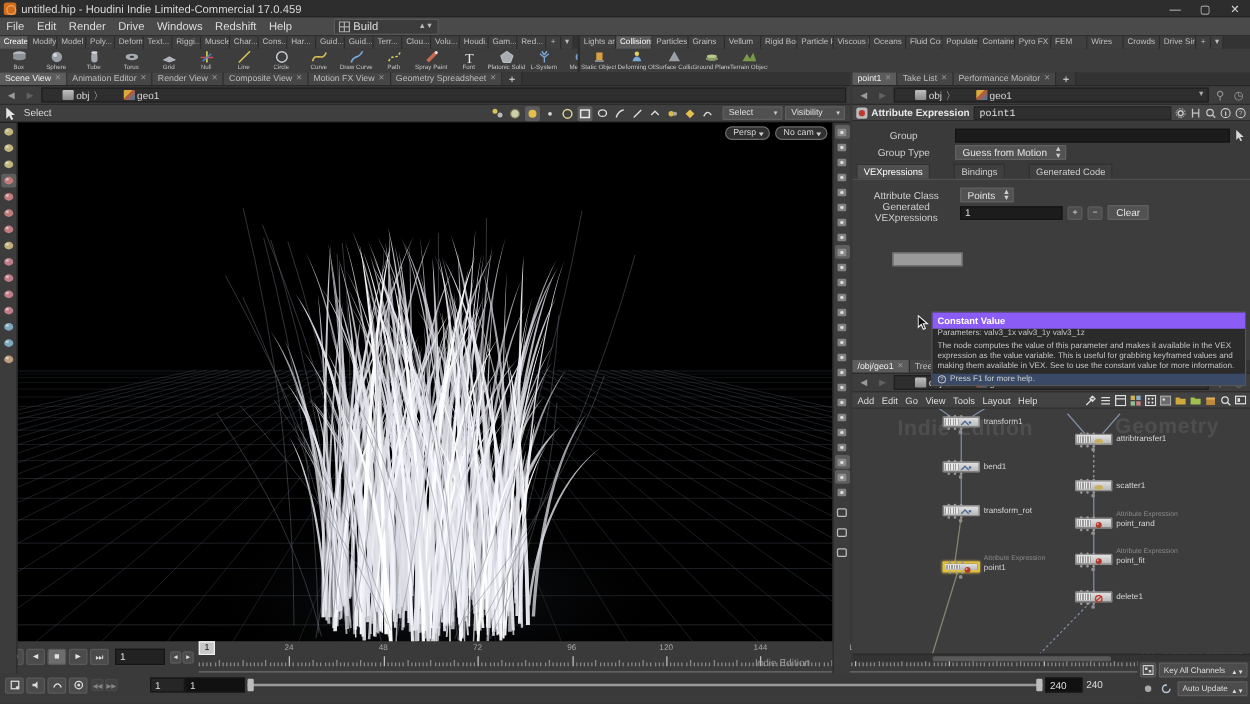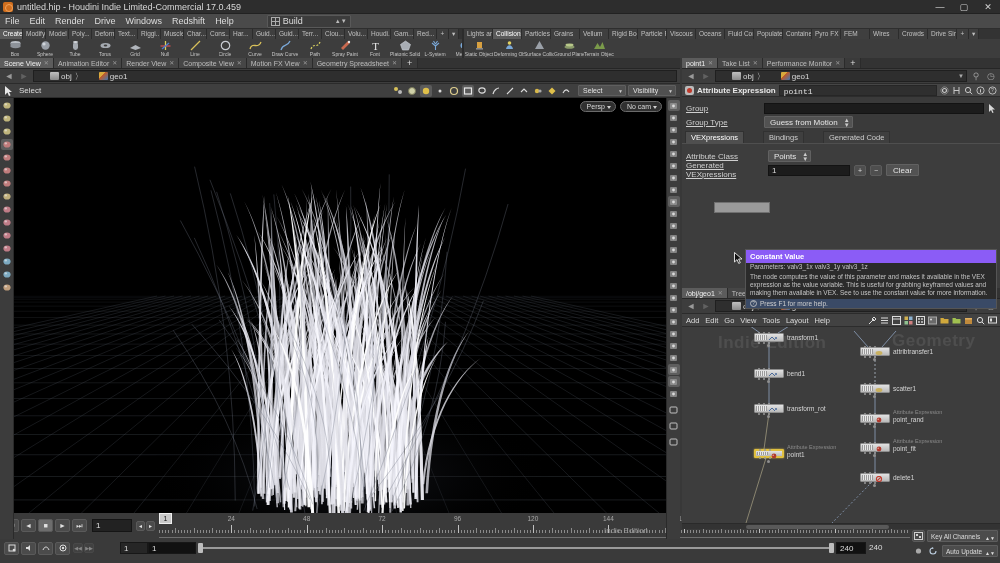--- a/index.html
+++ b/index.html
@@ -170,21 +170,21 @@
   .pp-nodeicon:after { content:""; position:absolute; left:2px; top:2px; width:5px;height:5px;
                        background:#c0392b; border-radius:50%;}
   .pp-title { font-size: 8px; color: #e8e8e8; font-weight: bold;}
   .pp-name { font-size: 8px; color: #e0e0e0; font-family: "Liberation Mono", monospace;
              background: #2f2f2f; padding: 0 4px; height:11px; line-height:11px; flex:1;
              border:1px solid #262626;}
   .pp-hicons { display: flex; gap: 3px; align-items: center; }
   .hi { width: 9px; height: 9px; opacity: .85; }
 
   .prow { display: flex; align-items: center; height: 14px; padding: 0 4px; gap: 4px; }
-  .plabel { font-size: 8px; color: #cfcfcf; text-align: left; width: 74px; flex: none; text-decoration: underline; }
+  .plabel { font-size: 8px; color: #cfcfcf; text-align: center; width: 74px; flex: none; }
   .pfield { flex: 1; height: 11px; background: #1c1c1c; border: 1px solid #131313; position: relative;
             font-size: 8px; color: #ddd; padding: 0 3px; line-height: 10px;}
   .pcombo { height: 12px; background: #525252; border: 1px solid #616161; font-size: 8px; color: #e4e4e4;
             padding: 0 14px 0 5px; line-height: 11px; position: relative; border-radius: 1px; display:inline-block;}
   .pcombo .sp { position: absolute; right: 2px; top: 1px; font-size: 6px; line-height: 5px; color:#ccc;}
   .pp-tabs { display: flex; height: 12px; gap: 19px; padding-left: 3px; margin-top: 2px; align-items: flex-end;}
   .pp-tab { font-size: 7.5px; color: #cecece; background: #3f3f3f; border: 1px solid #313131;
             border-bottom: none; padding: 0 5px; line-height: 11px; }
   .pp-tab.active { background: #4f4f4f; color: #fff; }
   .pp-body { border-top: 1px solid #4f4f4f; background: #3d3d3d; height: 150px; position: relative;}

